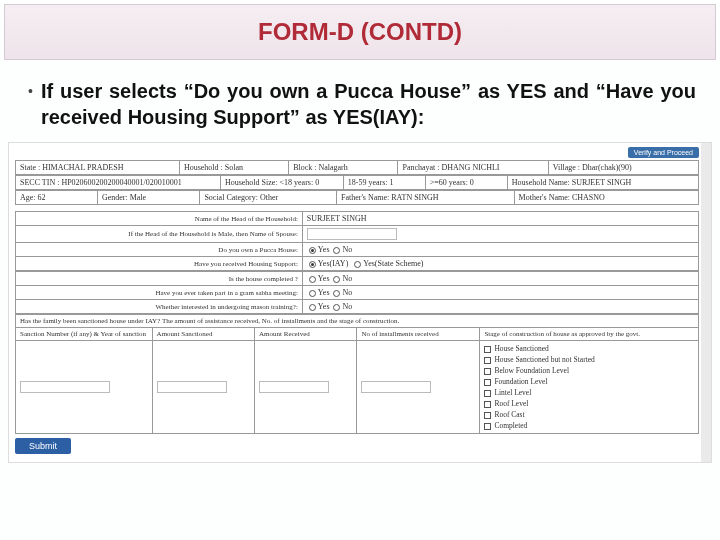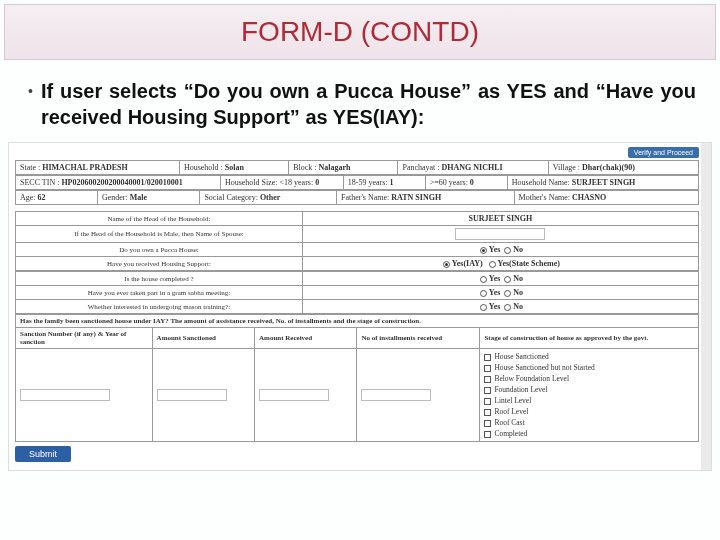--- a/index.html
+++ b/index.html
@@ -1,36 +1,36 @@
 <!DOCTYPE html>
 <html><head>
 <meta charset="utf-8">
 <style>
   * { box-sizing: border-box; margin: 0; padding: 0; }
   body { width: 720px; height: 540px; background: #fdfefe; font-family: Arial, sans-serif; overflow: hidden; }
   .header-bar { margin: 4px 4px 0 4px; height: 56px; background: linear-gradient(#f5eef2,#eee3ea); border:1px solid #d6c9d1; display:flex; align-items:center; justify-content:center; }
-  .header-bar h1 { color:#b02a37; font-weight:400; font-size:28px;text-align:right; }
+  .header-bar h1 { color:#b02a37; font-weight:700; font-size:24px;text-align:right; }
   .bullet-area { padding: 18px 24px 12px 24px; }
   .bullet-row { display:flex; align-items:flex-start; }
   .bullet-dot { color:#444; font-size:14px; line-height:26px; margin-right:8px; margin-left:4px; }
   .bullet-text { color:#111; font-weight:700; font-size:20px; line-height:26px; text-align:justify; flex:1; }
 
   .screenshot { margin:0 8px 0 8px; border:1px solid #ddd; font-size:7px; color:#333; background:#fff; position:relative; zoom:1; }
   .screenshot .right-scroll { position:absolute; right:0; top:0; bottom:0; width:10px; background:#eaeaea; }
   .screenshot .inner { padding:4px 12px 6px 6px; }
 
   .btn-top { text-align:right; margin-bottom:2px;}
   .btn-top span { display:inline-block; background:#3a6ea8; color:#fff; padding:2px 6px; font-size:7px; border-radius:2px; }
 
   table.grid { width:100%; border-collapse:collapse; }
   table.grid td { border:1px solid #999; padding:2px 4px; vertical-align:middle; font-size:7px; background:#fff; }
   .lbl { font-weight:400; font-family:'Times New Roman',serif; font-size:8px; }
-  .val { font-weight:700; font-family:'Times New Roman',serif; font-size:8px; }
+  .val { font-weight:400; font-family:'Times New Roman',serif; font-size:8px; }
 
-  .section-row td { padding:3px 4px;text-align:center; }
+  .section-row td { padding:3px 4px; }
   .radio { display:inline-block; width:7px; height:7px; border:1px solid #555; border-radius:50%; margin:0 2px; vertical-align:middle; position:relative; }
   .radio.sel::after { content:""; position:absolute; left:1px; top:1px; width:3px; height:3px; background:#333; border-radius:50%; }
   .chk { display:inline-block; width:7px; height:7px; border:1px solid #555; margin-right:3px; vertical-align:middle; }
   .tbox { display:inline-block; border:1px solid #bbb; height:12px; width:90px; background:#fff; vertical-align:middle; }
 
   .tall-row td { height:50px; vertical-align:top; }
   .stages { font-family:'Times New Roman',serif; font-size:7.5px; line-height:11px; }
   .stages div { white-space:nowrap; }
 
   .submit-row { text-align:left; padding:4px 0 2px 0; }

